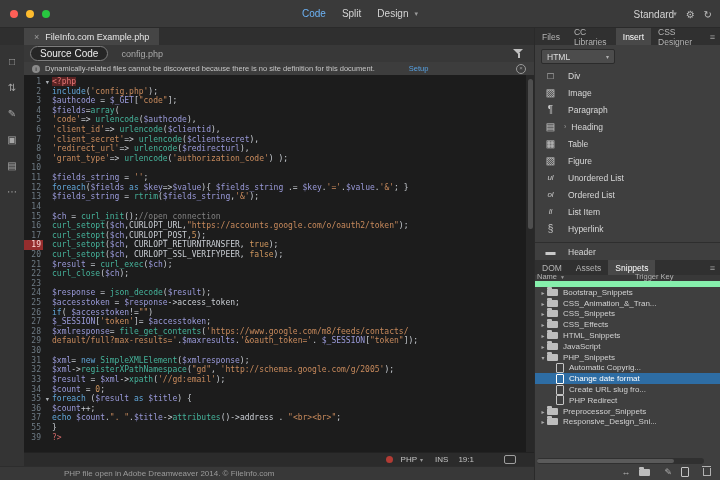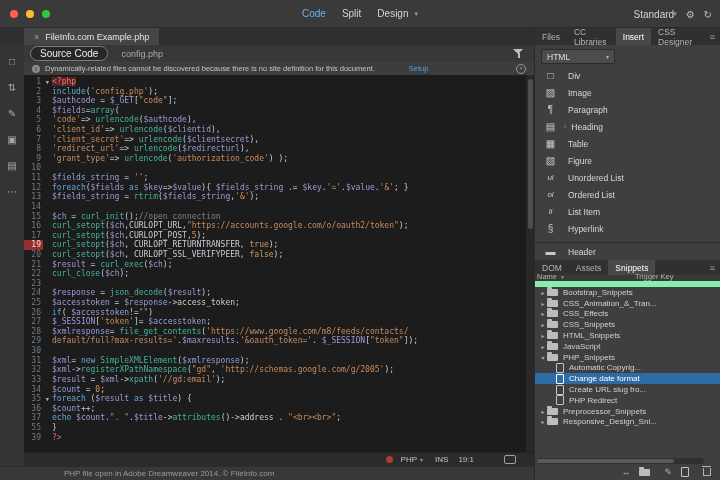--- a/index.html
+++ b/index.html
@@ -316,26 +316,26 @@
             <span>Bootstrap_Snippets</span>
           </div>
           <div class="tree-row">
             <span class="twisty">▸</span>
             <span class="ficon"></span>
             <span>CSS_Animation_&amp;_Tran...</span>
           </div>
           <div class="tree-row">
             <span class="twisty">▸</span>
             <span class="ficon"></span>
+            <span>CSS_Snippets</span>
+          </div>
+          <div class="tree-row">
+            <span class="twisty">▸</span>
+            <span class="ficon"></span>
             <span>CSS_Effects</span>
-          </div>
-          <div class="tree-row">
-            <span class="twisty">▸</span>
-            <span class="ficon"></span>
-            <span>CSS_Snippets</span>
           </div>
           <div class="tree-row">
             <span class="twisty">▸</span>
             <span class="ficon"></span>
             <span>HTML_Snippets</span>
           </div>
           <div class="tree-row">
             <span class="twisty">▸</span>
             <span class="ficon"></span>
             <span>JavaScript</span>

